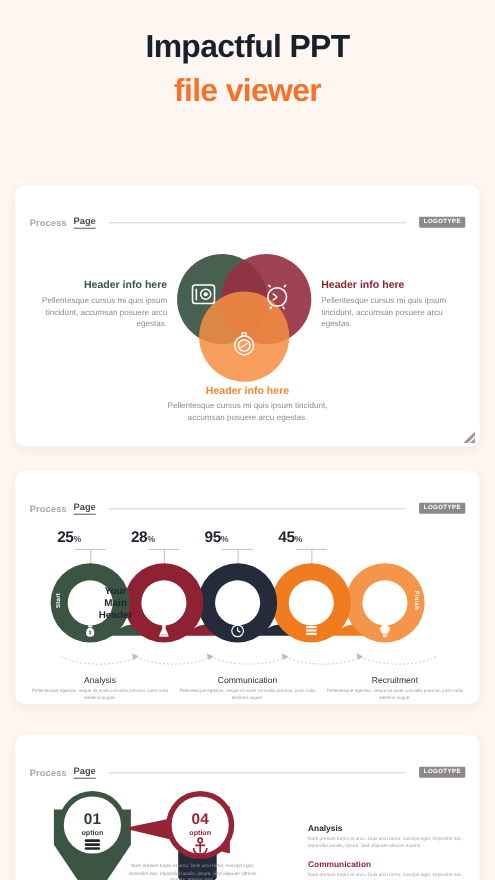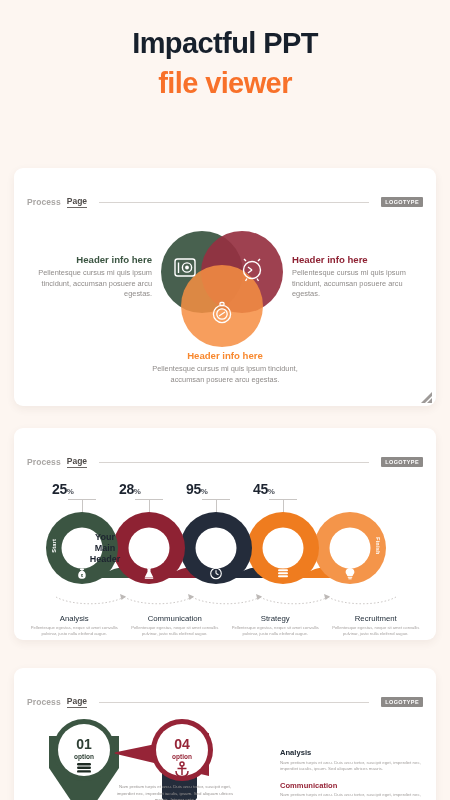--- a/index.html
+++ b/index.html
@@ -304,24 +304,20 @@
       </div>
     </div>
 
     <div class="bottom-labels">
       <div class="bl">
         <div class="t">Analysis</div>
         <div class="d">Pellentesque egestas, neque sit amet convallis pulvinar, justo nulla eleifend augue.</div>
       </div>
       <div class="bl">
         <div class="t">Communication</div>
-        <div class="d">Pellentesque egestas, neque sit amet convallis pulvinar, justo nulla eleifend augue.</div>
-      </div>
-      <div class="bl">
-        <div class="t">Strategy</div>
         <div class="d">Pellentesque egestas, neque sit amet convallis pulvinar, justo nulla eleifend augue.</div>
       </div>
       <div class="bl">
         <div class="t">Recruitment</div>
         <div class="d">Pellentesque egestas, neque sit amet convallis pulvinar, justo nulla eleifend augue.</div>
       </div>
     </div>
   </div>
 
   <div class="card" id="slide3">

